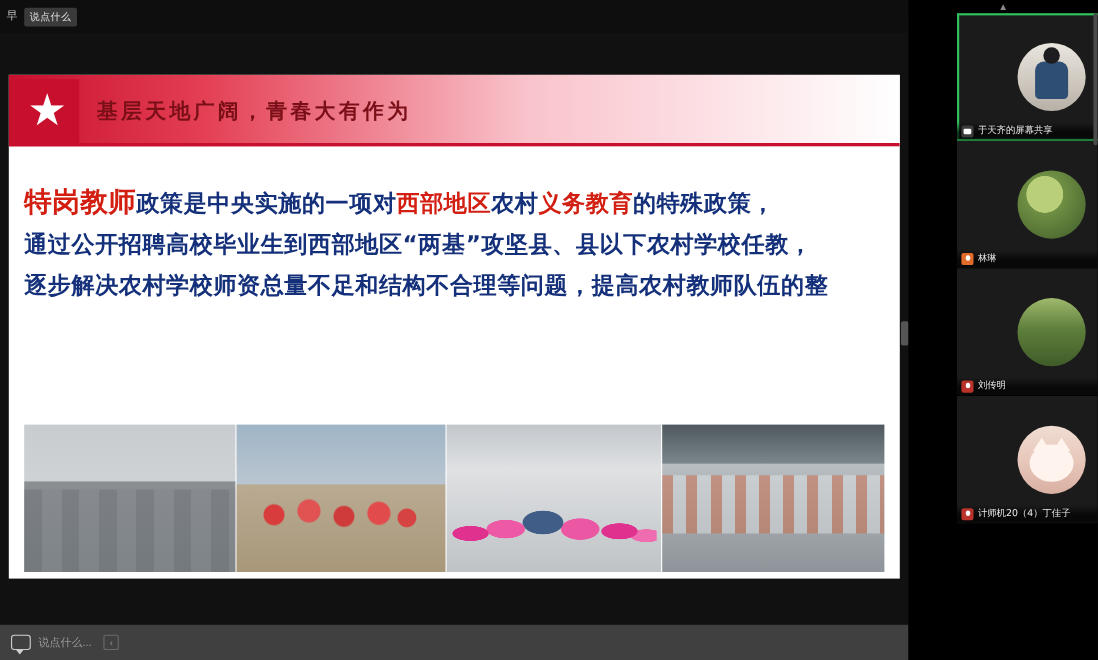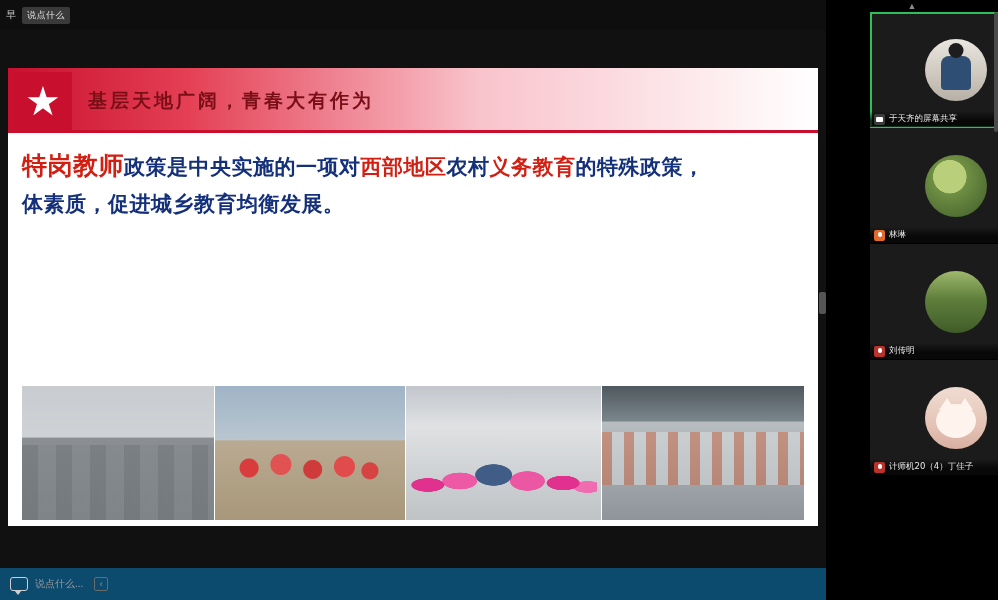--- a/index.html
+++ b/index.html
@@ -86,21 +86,21 @@
     text-align: right;
   }
   .head-rule {
     position: absolute;
     left: 0; right: 0; bottom: 0;
     height: 3px;
     background: #c8102e;
   }
 
   .slide-body {
-    padding: 14px 14px 6px 14px;
+    padding: 32px 14px 6px 14px;
   }
   .para {
     color: #14307a;
     font-size: 21px;
     font-weight: bold;
     line-height: 37px;
     letter-spacing: .5px;
     font-family: "DejaVu Sans", sans-serif;
     text-align: justify;
   }
@@ -146,21 +146,21 @@
   .ph4:after{
     content:""; position:absolute; left:0; right:0; top:34%; height:40%;
     background: repeating-linear-gradient(90deg, #cf6b45 0 10px, #e0e3e5 10px 22px);
     opacity:.5;
   }
 
   .bottom-bar {
     position: absolute;
     left: 0; right: 0; bottom: 0;
     height: 32px;
-    background: #0c4a6e;
+    background: #404040;
     display: flex;
     align-items: center;
     padding-left: 10px;
     gap: 7px;
   }
   .chat-ic {
     width: 18px; height: 14px;
     border: 1.5px solid #cfcfcf;
     border-radius: 3px;
     position: relative;
@@ -337,21 +337,22 @@
         <div class="star-box">
           <span class="star">★</span>
         </div>
         <div class="head-title">基层天地广阔，青春大有作为</div>
         <div class="head-rule"></div>
       </div>
 
       <div class="slide-body">
         <div class="para" id="para">
             <div><span class="big">特岗教师</span><span>政策是中央实施的一项对</span><span class="hl">西部地区</span><span>农村</span><span class="hl">义务教育</span><span>的特殊政策，</span></div>
-            <div><span>体素质，促进城乡教育均衡发展。</span></div>
+            <div><span>通过公开招聘高校毕业生到西部地区“两基”攻坚县、县以下农村学校任教，</span></div>
+            <div><span>逐步解决农村学校师资总量不足和结构不合理等问题，提高农村教师队伍的整</span></div>
           </div>
       </div>
 
       <div class="photo-strip">
         <div class="ph ph1"></div>
         <div class="ph ph2"></div>
         <div class="ph ph3"></div>
         <div class="ph ph4"></div>
       </div>
     </div>

